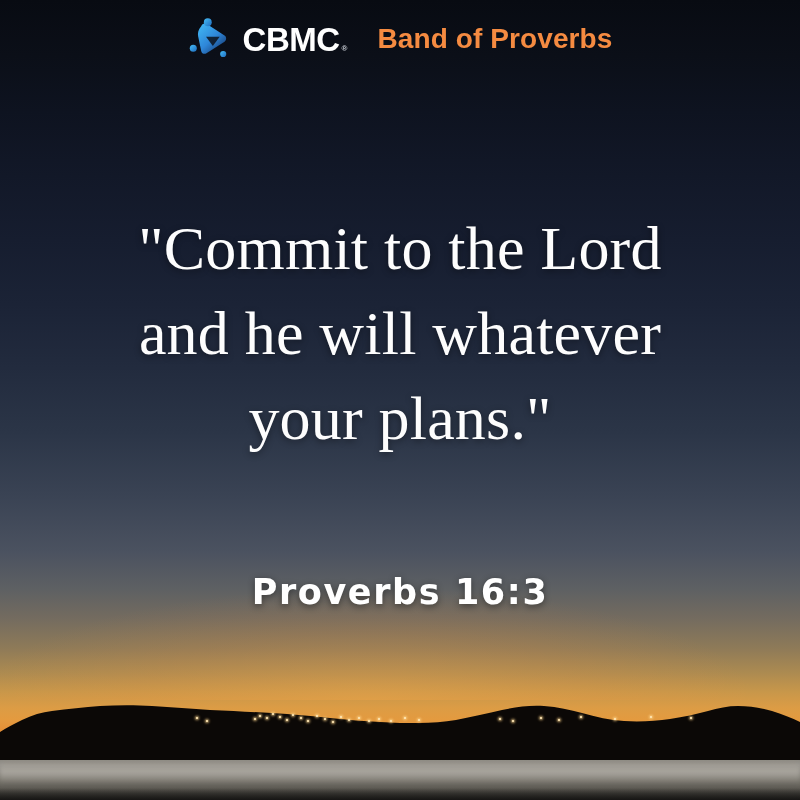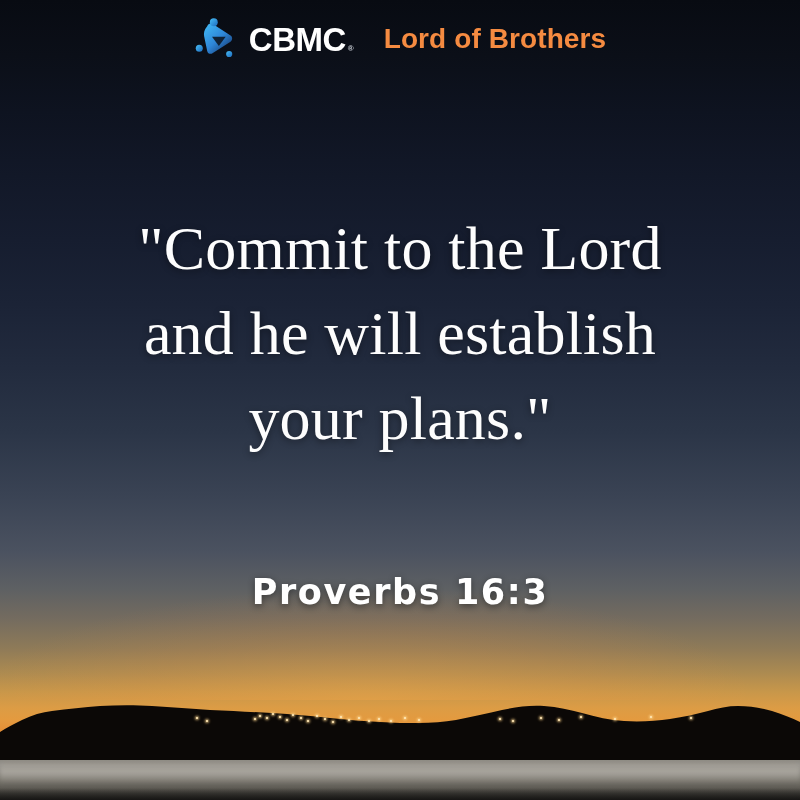--- a/index.html
+++ b/index.html
@@ -259,26 +259,26 @@
         <circle cx="12" cy="71" r="8" fill="url(#gDot)"></circle>
         <circle cx="80" cy="84" r="7" fill="url(#gDot)"></circle>
       </svg>
 
       <span class="cbmc-word">
         <span class="cbmc-text">CBMC</span>
         <span class="cbmc-reg">®</span>
       </span>
     </div>
 
-    <div class="bob">Lord of Brothers</div>
+    <div class="bob">Band of Proverbs</div>
   </div>
 
   <div class="quote">
     <div class="ln">"Commit to the Lord</div>
-    <div class="ln">and he will establish</div>
+    <div class="ln">and he will whatever</div>
     <div class="ln">your plans."</div>
   </div>
 
   <div class="reference">
     <span>Proverbs 16:3</span>
   </div>
 
 </div>
 
 </body></html>

